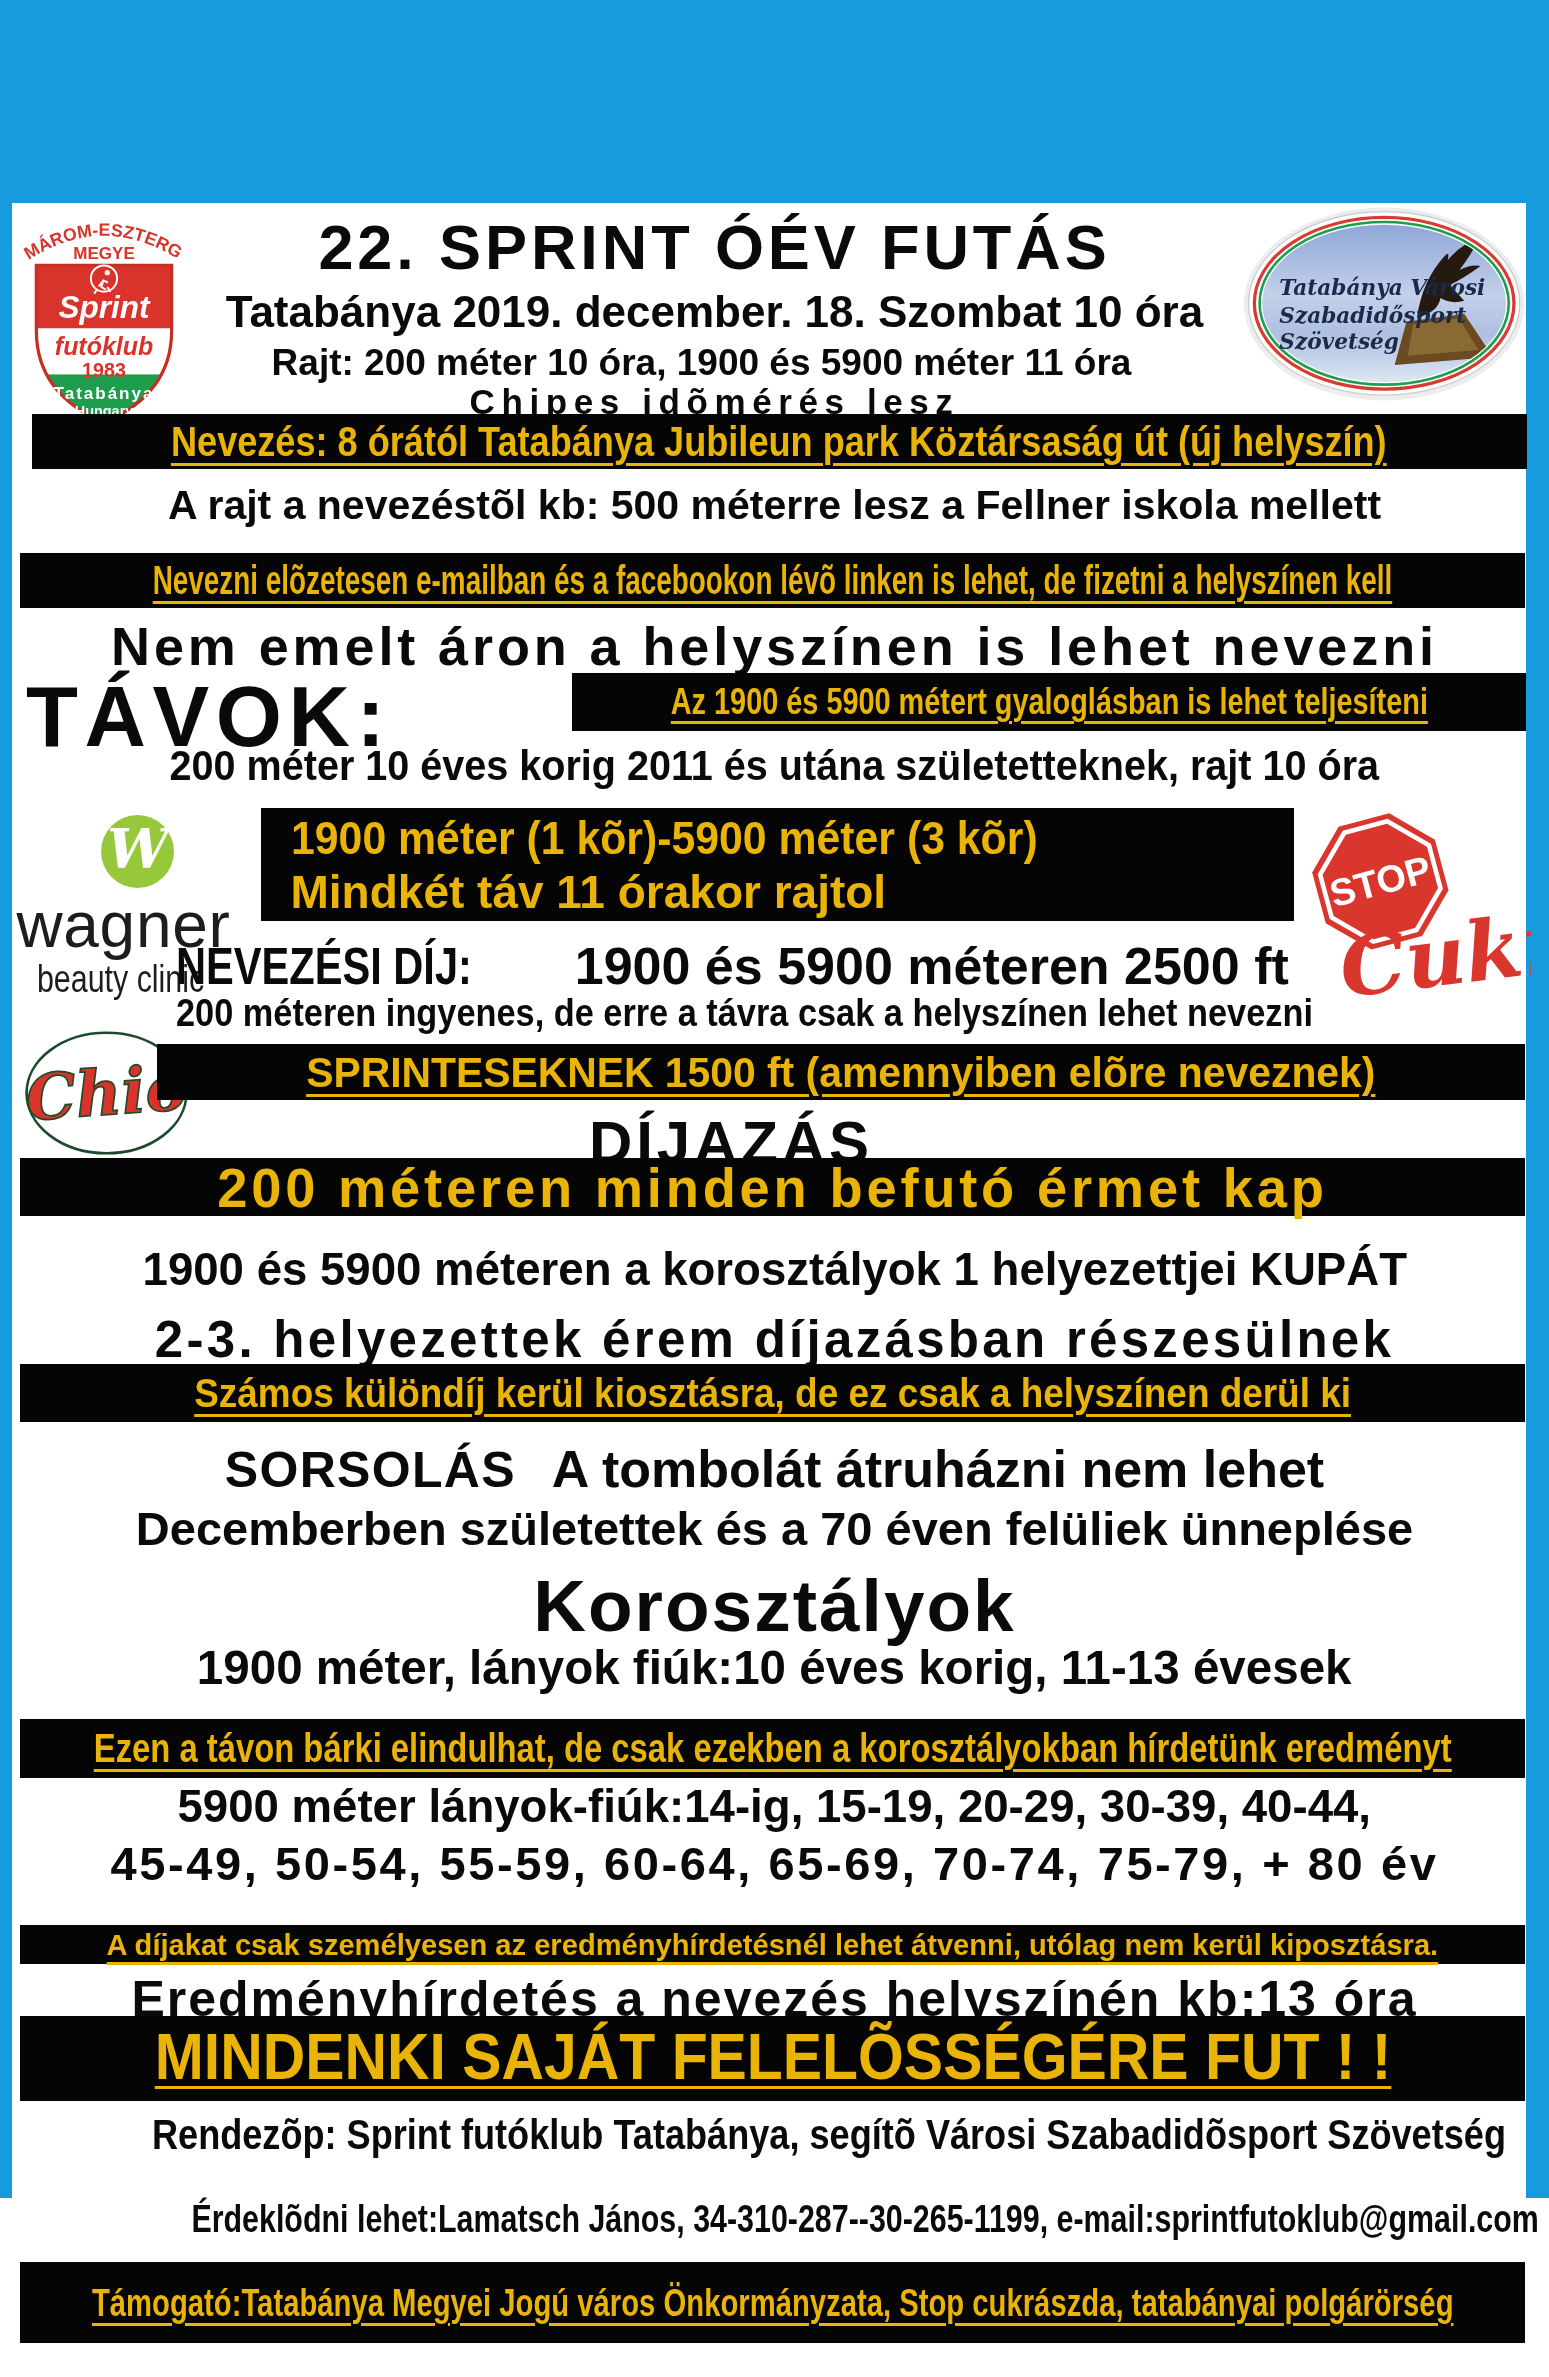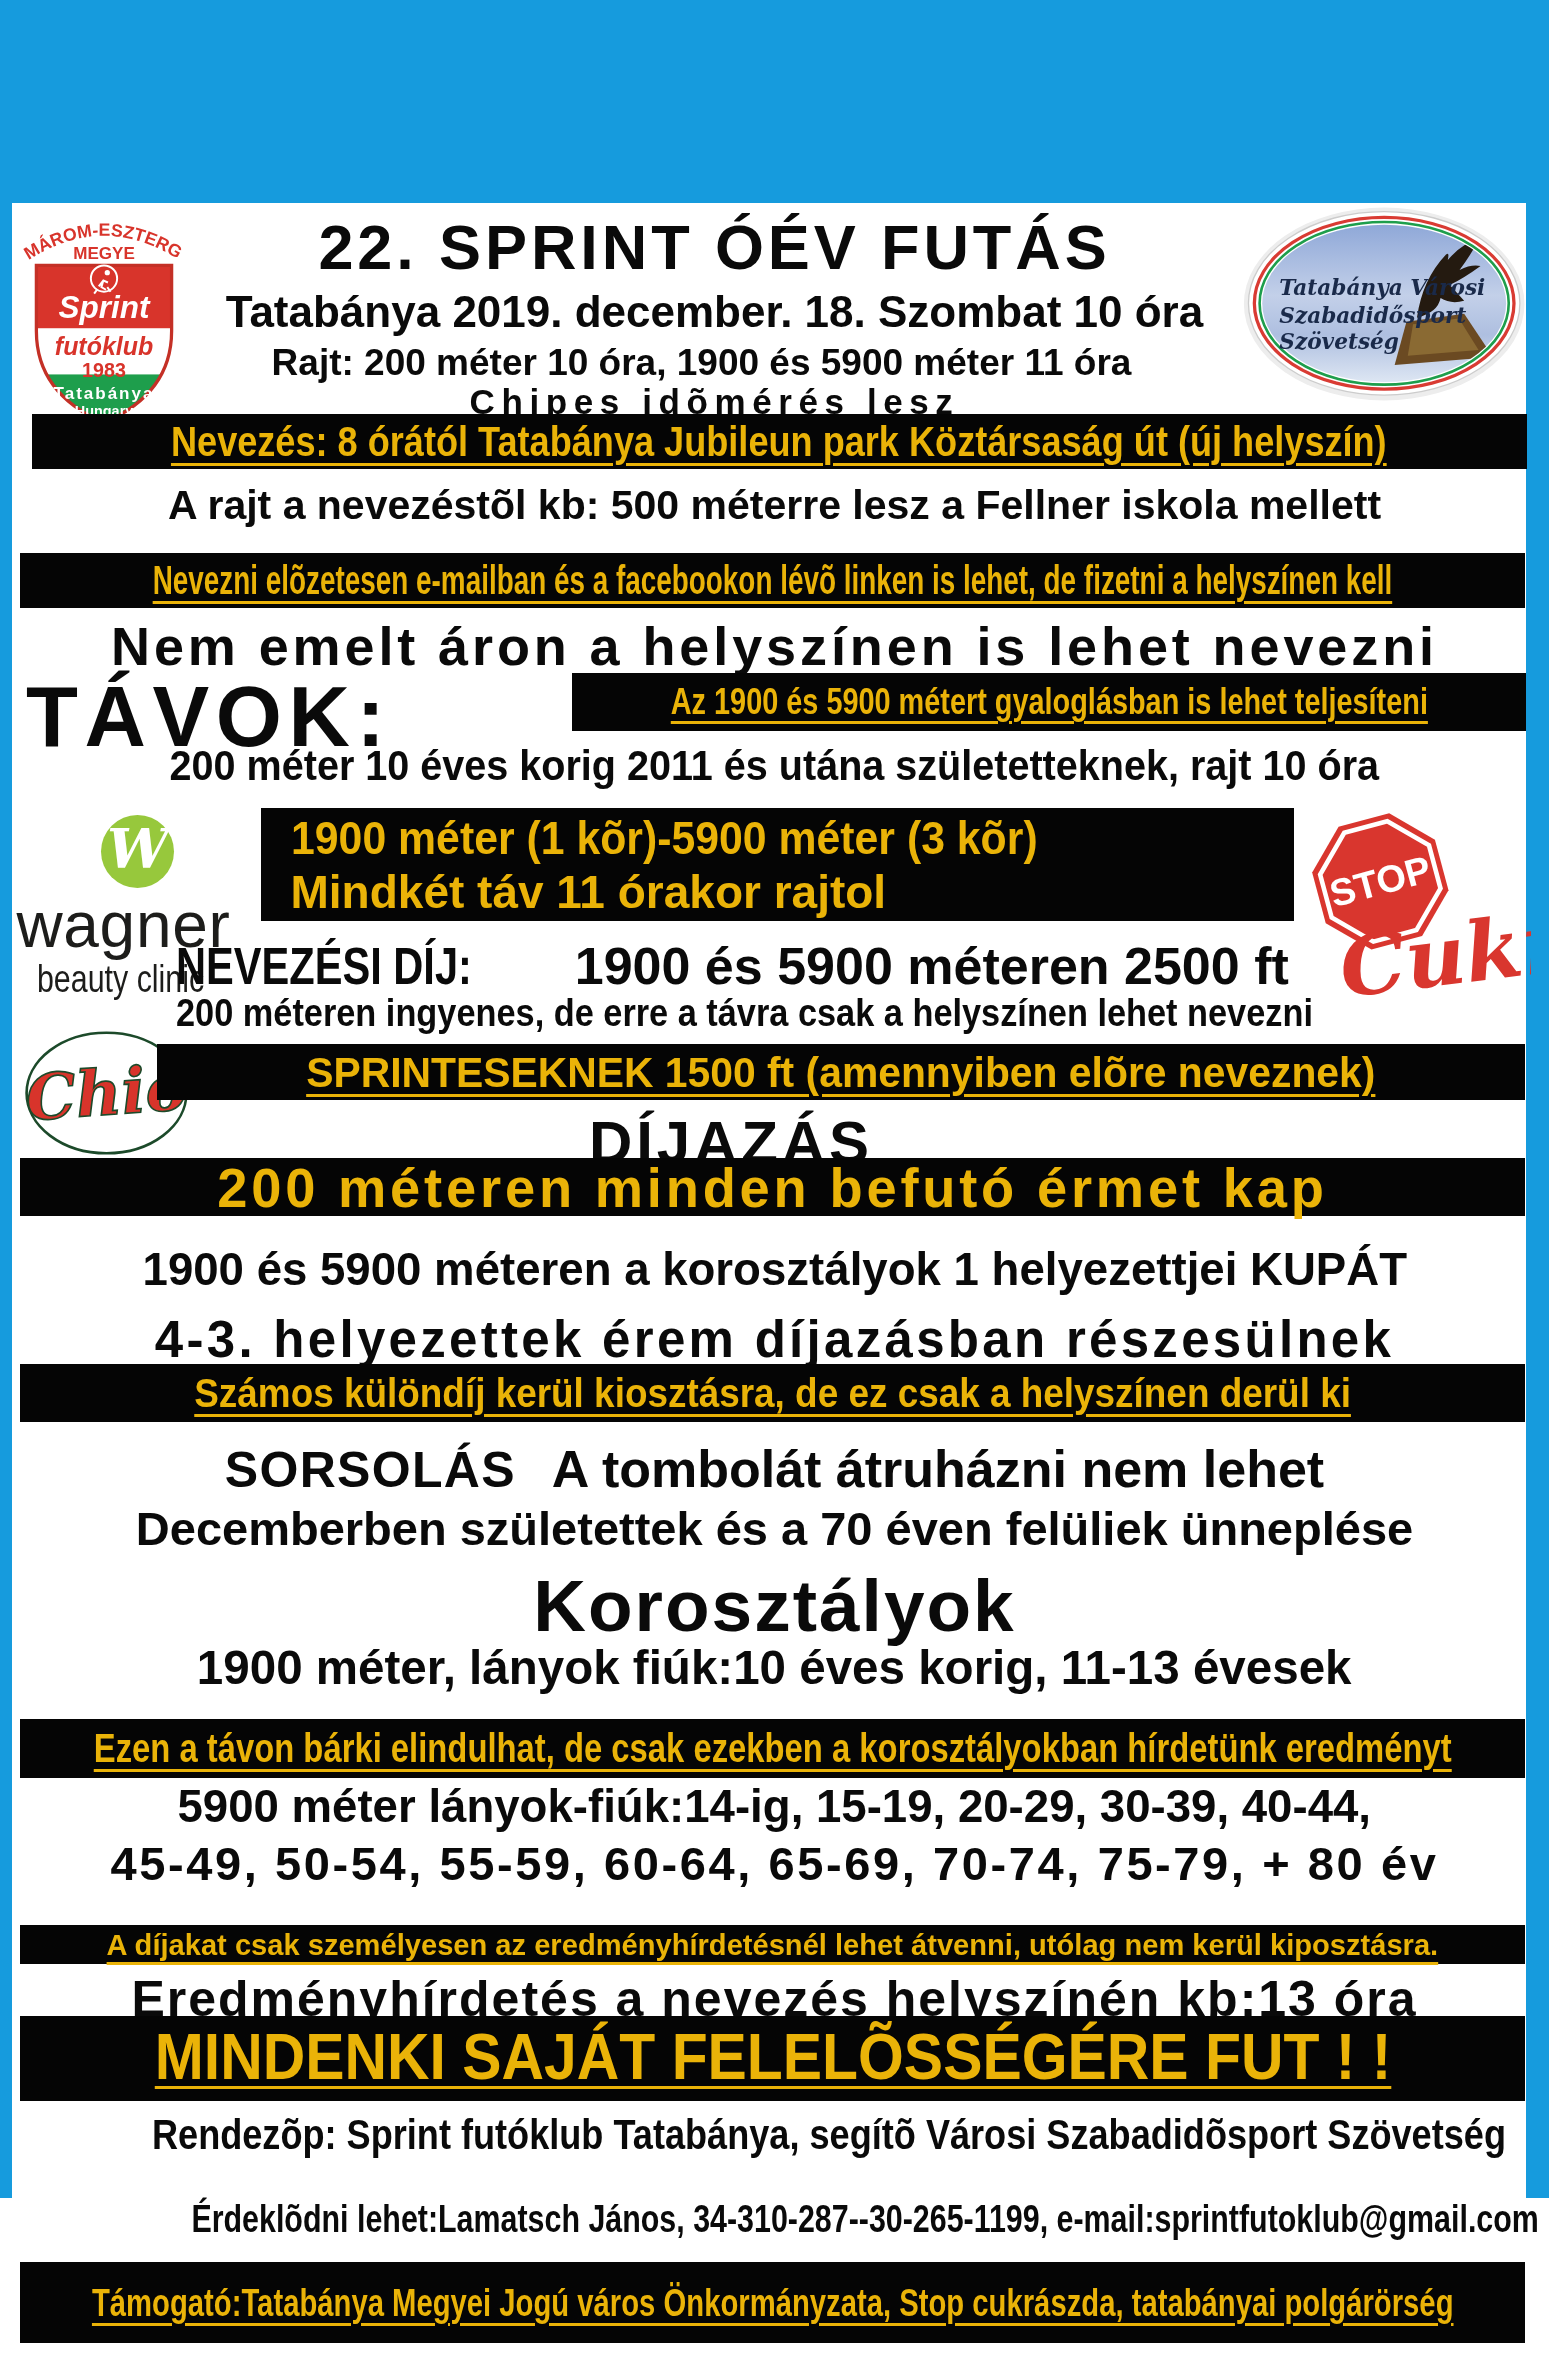--- a/index.html
+++ b/index.html
@@ -154,21 +154,21 @@
 
   <div class="line ctr" style="left:23px;top:1108px;width:1416px;font-size:60px;letter-spacing:3.9px;">DÍJAZÁS</div>
 
   <div class="band" style="left:20.3px;top:1158px;width:1505px;height:58px;font-size:56px;letter-spacing:3.9px;">
     <span class="sq" style="transform:scaleX(.97);">200 méteren minden befutó érmet kap</span>
   </div>
 
   <div class="line ctr" style="left:23px;top:1241px;width:1503px;font-size:47px;">
     <span class="sq" style="transform:scaleX(.97);">1900 és 5900 méteren a korosztályok 1 helyezettjei KUPÁT</span>
   </div>
-  <div class="line ctr" style="left:23px;top:1310px;width:1503px;font-size:51px;letter-spacing:3.3px;">4-3. helyezettek érem díjazásban részesülnek</div>
+  <div class="line ctr" style="left:23px;top:1310px;width:1503px;font-size:51px;letter-spacing:3.3px;">2-3. helyezettek érem díjazásban részesülnek</div>
 
   <div class="band" style="left:20.3px;top:1364px;width:1505px;height:58px;font-size:41px;">
     <span class="sq u" style="transform:scaleX(.9);">Számos különdíj kerül kiosztásra, de ez csak a helyszínen derül ki</span>
   </div>
 
   <div class="line" style="left:23px;top:1439px;width:1503px;display:flex;justify-content:center;align-items:baseline;gap:36px;">
     <span style="font-size:50px;letter-spacing:1.3px;">SORSOLÁS</span>
     <span style="font-size:52px;">A tombolát átruházni nem lehet</span>
   </div>
 

